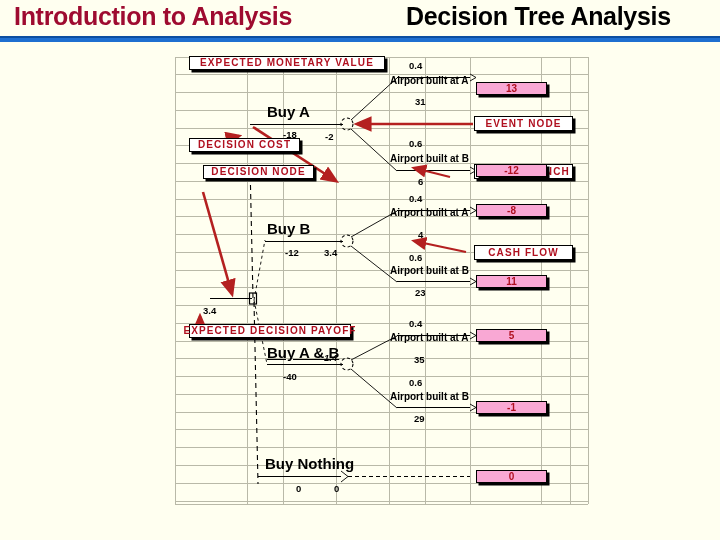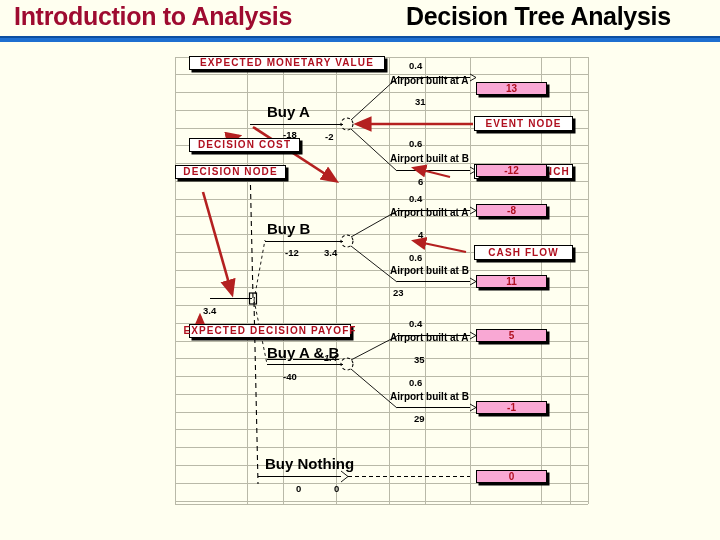--- a/index.html
+++ b/index.html
@@ -211,21 +211,21 @@
       <line x1="207" y1="99" x2="239" y2="92" stroke="#b42020" stroke-width="2.4" marker-end="url(#redarrow)"></line>
       <line x1="203" y1="148" x2="232" y2="250" stroke="#b42020" stroke-width="2.6" marker-end="url(#redarrow)"></line>
       <line x1="200" y1="290" x2="200" y2="272" stroke="#b42020" stroke-width="2.4" marker-end="url(#redarrow)"></line>
     </g>
   </svg>
 
   <div class="callout" style="left:189px;top:12px;width:196px;height:14px;">EXPECTED MONETARY VALUE</div>
 
   <div class="callout" style="left:189px;top:94px;width:111px;height:14px;">DECISION COST</div>
 
-  <div class="callout" style="left:175px;top:121px;width:111px;height:14px;">DECISION NODE</div>
+  <div class="callout" style="left:203px;top:121px;width:111px;height:14px;">DECISION NODE</div>
 
   <div class="callout" style="left:189px;top:280px;width:162px;height:14px;">EXPECTED DECISION PAYOFF</div>
 
 
   <div class="callout" style="left:474px;top:72px;width:99px;height:15px;">EVENT NODE</div>
 
   <div class="callout" style="left:474px;top:120px;width:99px;height:15px;">EVENT BRANCH</div>
 
   <div class="callout" style="left:474px;top:201px;width:99px;height:15px;">CASH FLOW</div>
 
@@ -260,21 +260,21 @@
   <div class="tlabel" style="left:267px;top:176px;">Buy B</div>
   <div class="tnum" style="left:285px;top:203px;">-12</div>
   <div class="tnum" style="left:324px;top:203px;">3.4</div>
 
   <div class="tnum" style="left:409px;top:149px;">0.4</div>
   <div class="tlabel" style="left:390px;top:163px;font-size:10px;">Airport built at A</div>
   <div class="tnum" style="left:418px;top:185px;">4</div>
 
   <div class="tnum" style="left:409px;top:208px;">0.6</div>
   <div class="tlabel" style="left:390px;top:221px;font-size:10px;">Airport built at B</div>
-  <div class="tnum" style="left:393px;top:243px;">23</div>
+  <div class="tnum" style="left:415px;top:243px;">23</div>
 
   <div class="tlabel" style="left:267px;top:300px;text-decoration:underline;">Buy A &amp; B</div>
   <div class="tnum" style="left:283px;top:327px;">-40</div>
   <div class="tnum" style="left:324px;top:308px;font-style:italic;">1.4</div>
 
   <div class="tnum" style="left:409px;top:274px;">0.4</div>
   <div class="tlabel" style="left:390px;top:288px;font-size:10px;">Airport built at A</div>
   <div class="tnum" style="left:414px;top:310px;">35</div>
 
   <div class="tnum" style="left:409px;top:333px;">0.6</div>

